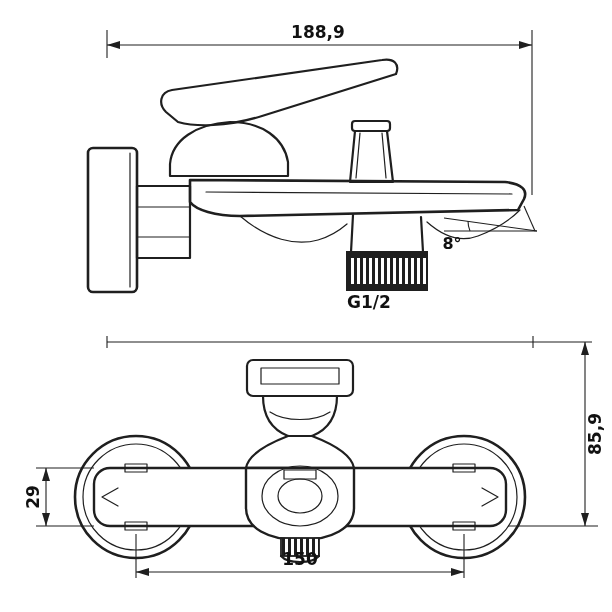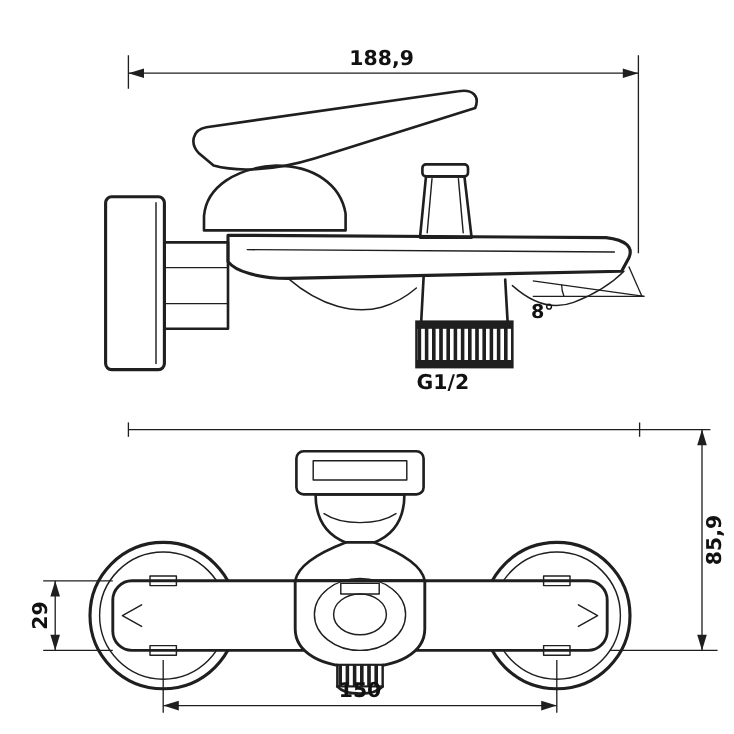--- a/index.html
+++ b/index.html
@@ -1,16 +1,16 @@
 <!DOCTYPE html>
 <html><head>
 <meta charset="utf-8">
 <style>
   html,body{margin:0;padding:0;background:#ffffff;}
-  .page{width:612px;height:580px;background:#ffffff;position:relative;margin:16px auto;overflow:hidden;}
+  .page{width:612px;height:580px;background:#ffffff;position:relative;margin:0 auto;overflow:hidden;}
   svg{display:block;}
   .outline{fill:none;stroke:#1f1f1f;stroke-width:2.2;stroke-linejoin:round;stroke-linecap:round;}
   .outline-bold{fill:none;stroke:#1f1f1f;stroke-width:2.6;stroke-linejoin:round;stroke-linecap:round;}
   .detail{fill:none;stroke:#1f1f1f;stroke-width:1.2;stroke-linejoin:round;stroke-linecap:round;}
   .dim{fill:none;stroke:#1f1f1f;stroke-width:1.1;stroke-linecap:butt;}
   .arrow{fill:#1f1f1f;stroke:none;}
   .whitefill{fill:#ffffff;stroke:#1f1f1f;stroke-width:2.4;stroke-linejoin:round;}
   .dimtext{font-family:"DejaVu Sans","Liberation Sans",sans-serif;font-size:17px;font-weight:700;fill:#111111;}
   .dimtext-sm{font-family:"DejaVu Sans","Liberation Sans",sans-serif;font-size:16px;font-weight:700;fill:#111111;}
 </style>

